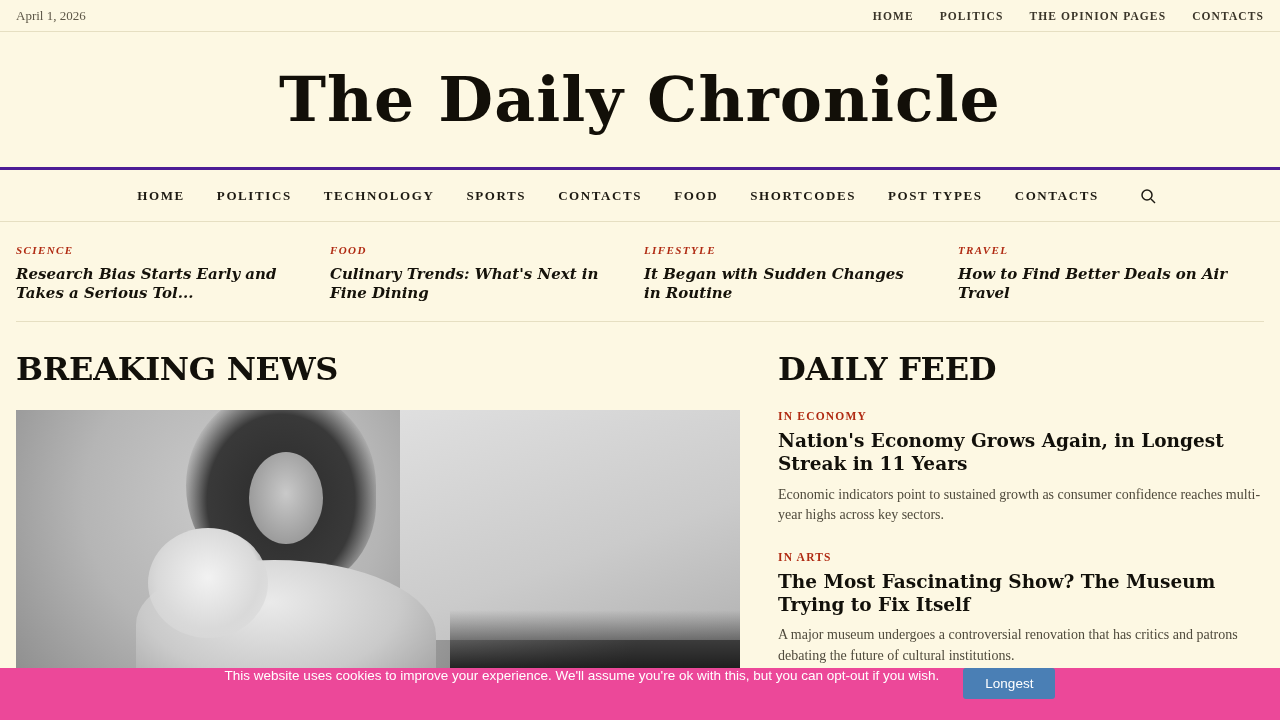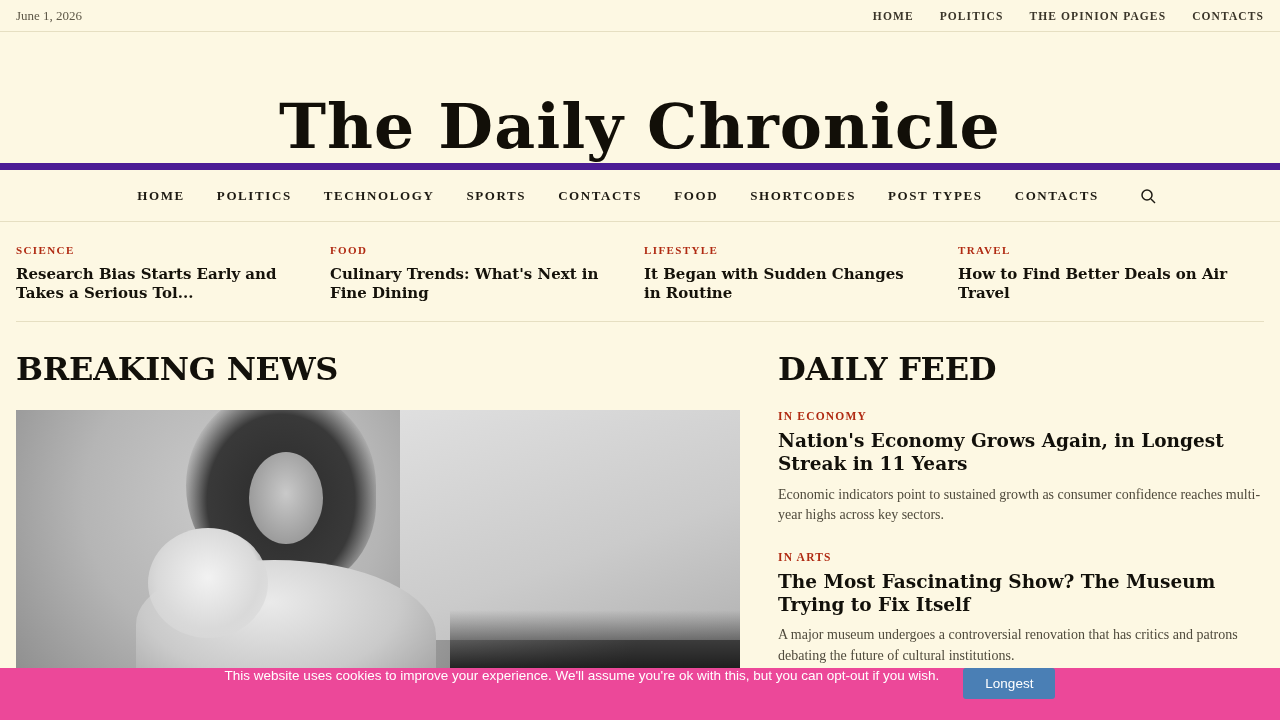--- a/index.html
+++ b/index.html
@@ -26,22 +26,22 @@
   .topnav { display: flex; align-items: center; gap: 26px; }
   .topnav a {
     font-family: "Liberation Serif", serif;
     font-size: 11.5px; letter-spacing: 1.1px;
     color: #3a3529; text-decoration: none; font-weight: 700;
   }
 
   
   .masthead {
     height: 138px;
-    display: flex; align-items: flex-end; justify-content: center;
-    border-bottom: 7px solid #4c1d95;
+    display: flex; align-items: center; justify-content: center;
+    border-bottom: 3px solid #4c1d95;
   }
   .masthead-title {
     font-family: "DejaVu Serif", serif;
     font-weight: 700;
     font-size: 62px;
     letter-spacing: 1px;
     color: #120f08;
     font-style: normal;
     transform: scaleX(1.02);
   }
@@ -65,20 +65,21 @@
     width: 22px; height: 22px;
     display: flex; align-items: center; justify-content: center;
     background: none; border: none; cursor: pointer;
   }
 
   
   .strip {
     display: flex;
     padding: 22px 16px 0 16px;
     gap: 8px;
+    font-style: italic;
   }
   .strip-col { width: 317px; padding-right: 26px; }
   .strip-cat {
     font-family: "Liberation Serif", serif;
     font-size: 11px; letter-spacing: 1.4px; font-weight: 700;
     color: #b02a12; margin-bottom: 9px;
   }
   .strip-title {
     font-family: "DejaVu Serif", serif;
     font-size: 15px; line-height: 1.28; font-weight: 700; color: #15120a;
@@ -185,21 +186,21 @@
     font-size: 13.5px;
     padding: 8px 22px; cursor: pointer;
   }
 </style>
 </head>
 <body>
 
 <div class="page">
 
   <div class="topbar">
-    <div class="topbar-date">June 1, 2026</div>
+    <div class="topbar-date">April 1, 2026</div>
     <div class="topnav">
       <a href="#">HOME</a>
       <a href="#">POLITICS</a>
       <a href="#">THE OPINION PAGES</a>
       <a href="#">CONTACTS</a>
     </div>
   </div>
 
   <div class="masthead">
     <div class="masthead-title">The Daily Chronicle</div>

